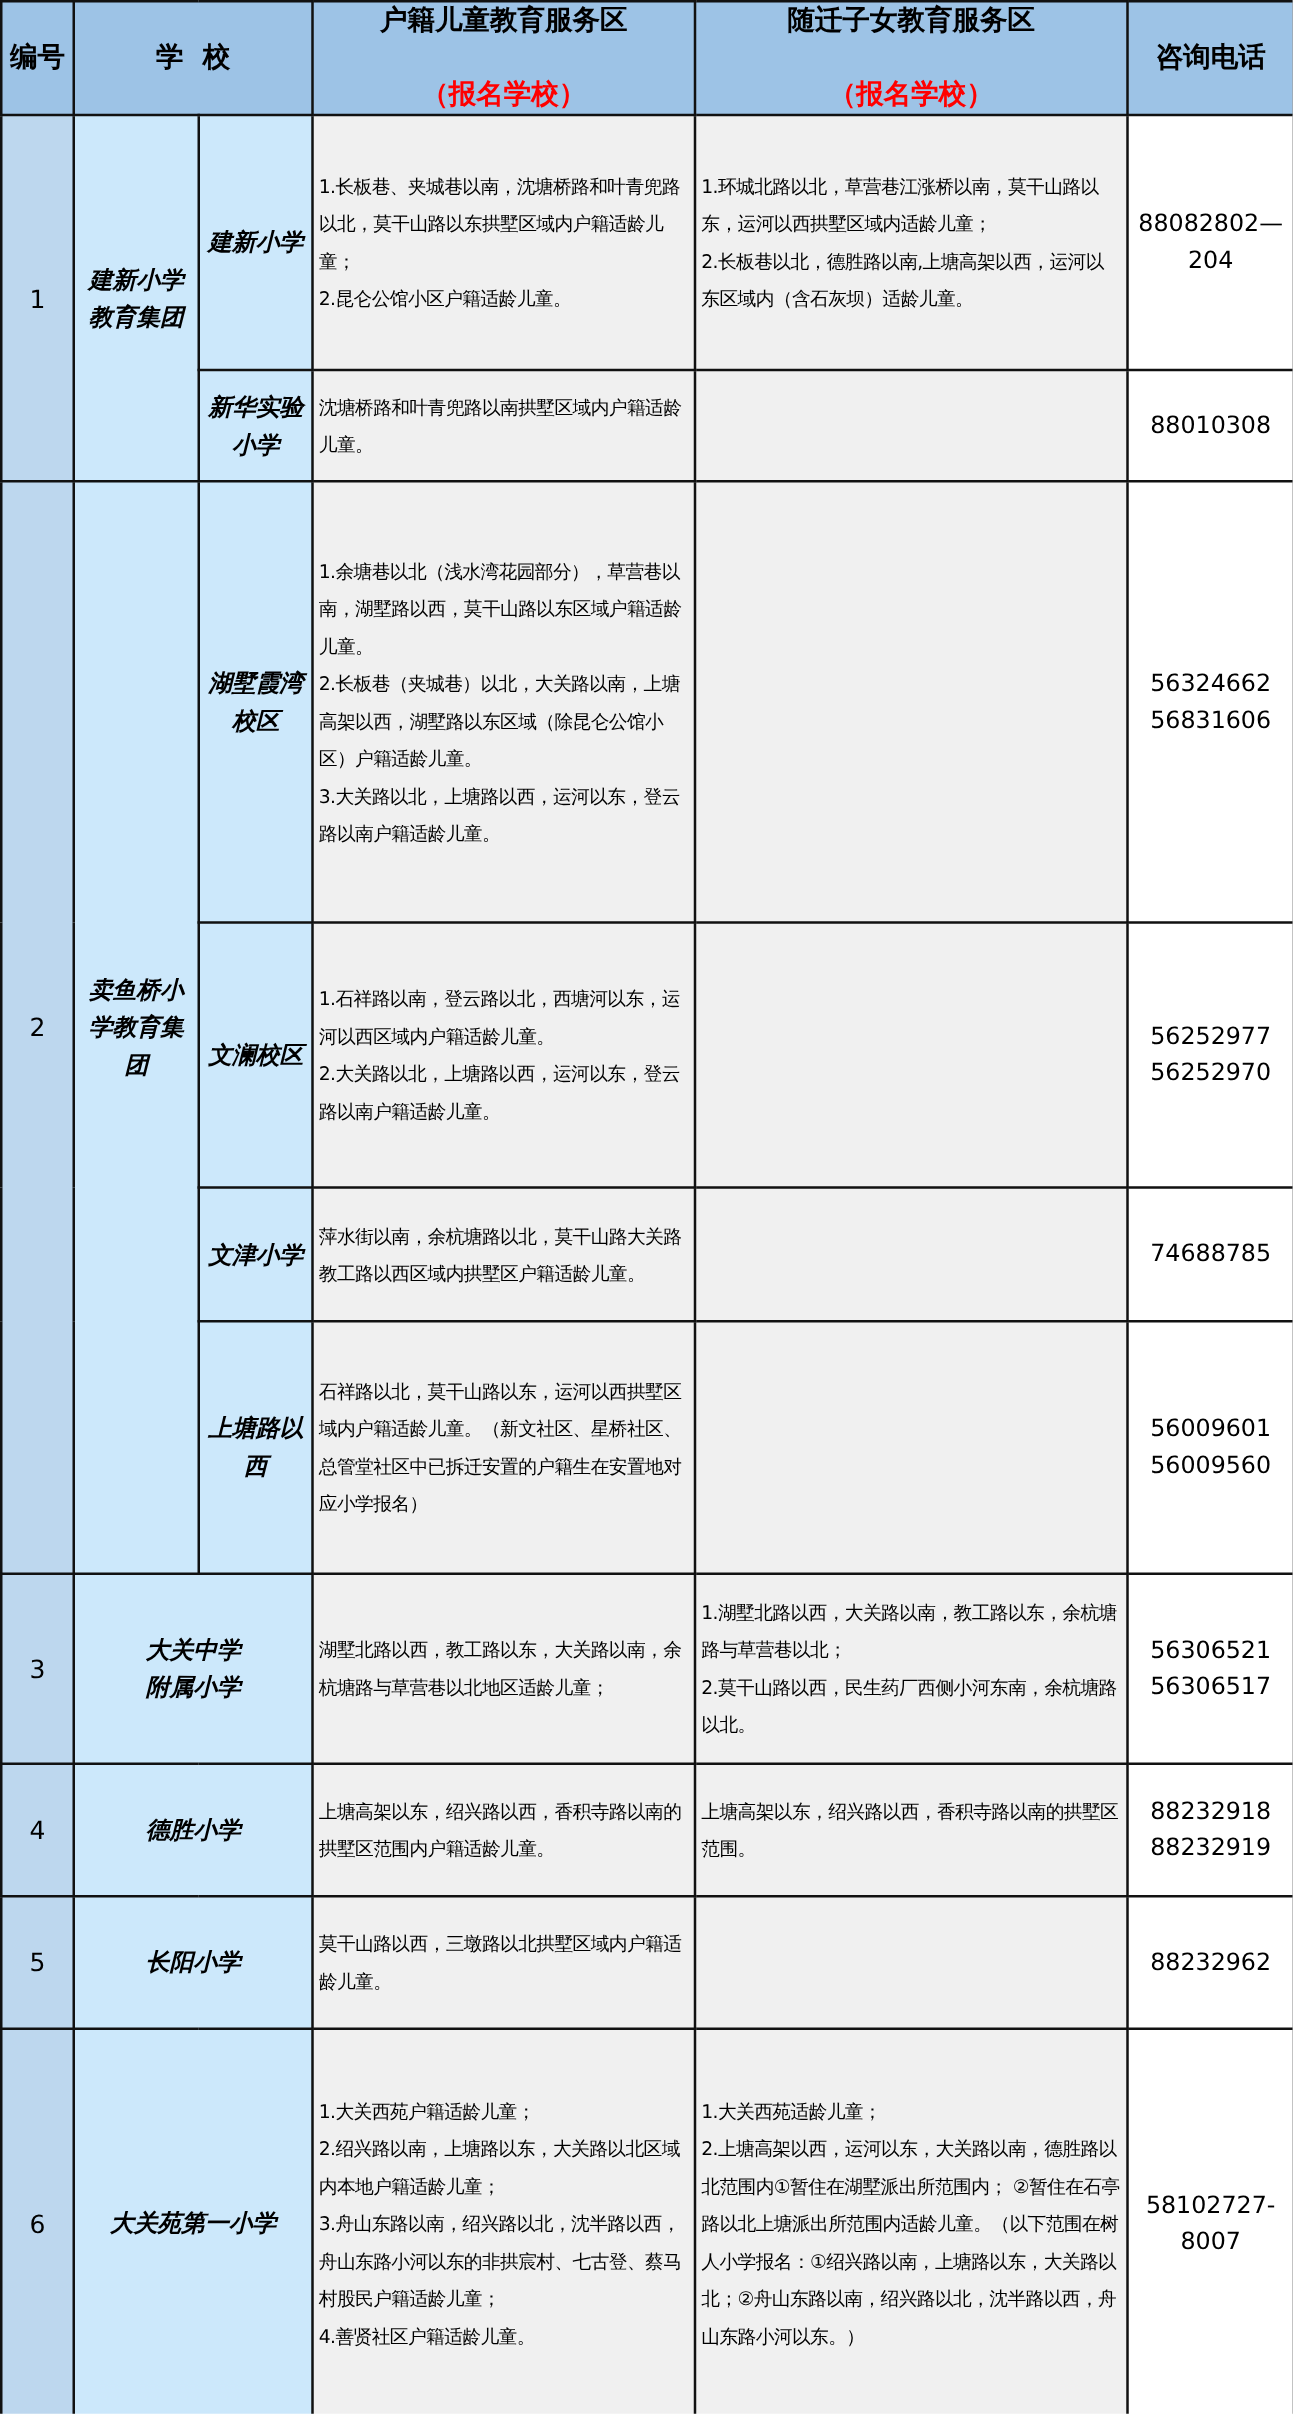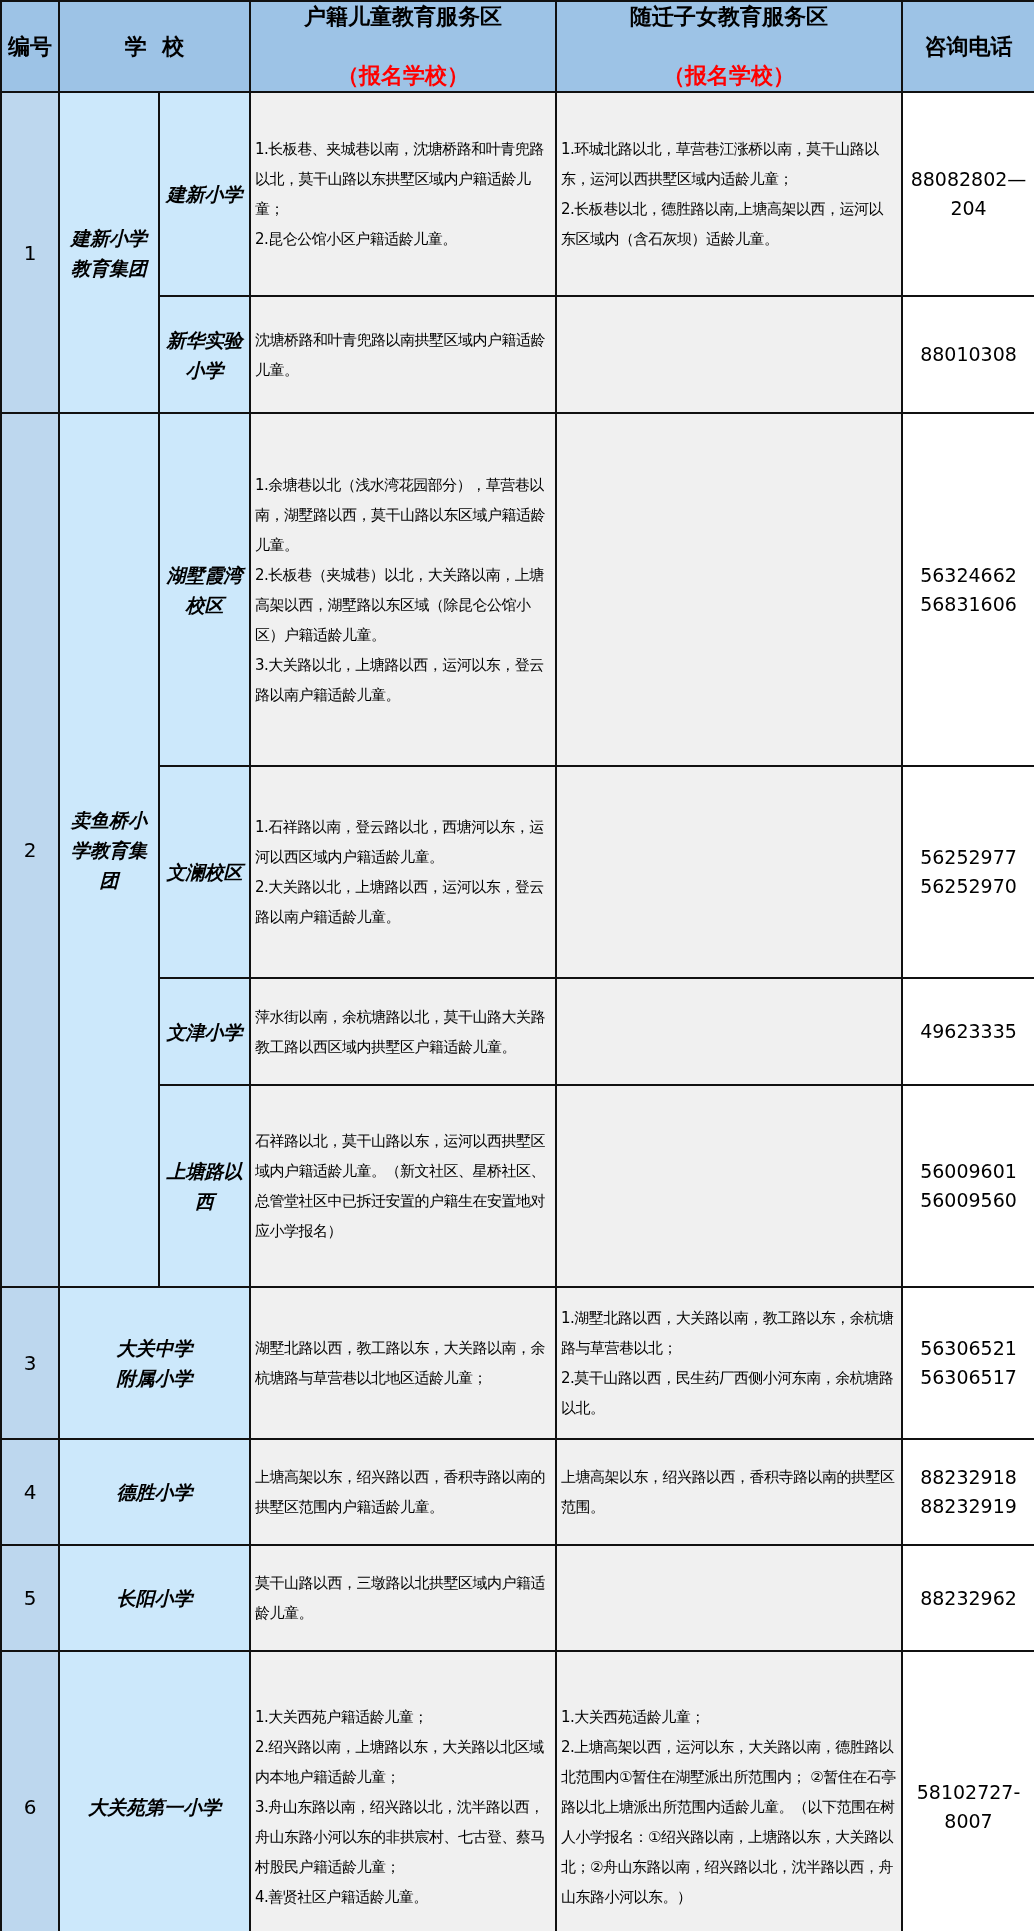--- a/index.html
+++ b/index.html
@@ -60,21 +60,21 @@
       <td rowspan="2" class="group" style="white-space:pre-line">建新小学
 教育集团</td>
       <td class="school">建新小学</td>
       <td class="area">1.长板巷、夹城巷以南，沈塘桥路和叶青兜路以北，莫干山路以东拱墅区域内户籍适龄儿童；
 2.昆仑公馆小区户籍适龄儿童。</td>
       <td class="area">1.环城北路以北，草营巷江涨桥以南，莫干山路以东，运河以西拱墅区域内适龄儿童；
 2.长板巷以北，德胜路以南,上塘高架以西，运河以东区域内（含石灰坝）适龄儿童。</td>
       <td class="phone">88082802—
 204</td>
     </tr>
-    <tr style="height:117px">
+    <tr style="height:89px">
       <td class="school">新华实验小学</td>
       <td class="area">沈塘桥路和叶青兜路以南拱墅区域内户籍适龄儿童。</td>
       <td class="area"></td>
       <td class="phone">88010308</td>
     </tr>
 
     <tr style="height:353px">
       <td rowspan="4" class="num">2</td>
       <td rowspan="4" class="group">卖鱼桥小学教育集团</td>
       <td class="school">湖墅霞湾校区</td>
@@ -90,21 +90,21 @@
       <td class="area">1.石祥路以南，登云路以北，西塘河以东，运河以西区域内户籍适龄儿童。
 2.大关路以北，上塘路以西，运河以东，登云路以南户籍适龄儿童。</td>
       <td class="area"></td>
       <td class="phone">56252977
 56252970</td>
     </tr>
     <tr style="height:107px">
       <td class="school">文津小学</td>
       <td class="area">萍水街以南，余杭塘路以北，莫干山路大关路教工路以西区域内拱墅区户籍适龄儿童。</td>
       <td class="area"></td>
-      <td class="phone">49623335</td>
+      <td class="phone">74688785</td>
     </tr>
     <tr style="height:202px">
       <td class="school">上塘路以西</td>
       <td class="area">石祥路以北，莫干山路以东，运河以西拱墅区域内户籍适龄儿童。（新文社区、星桥社区、总管堂社区中已拆迁安置的户籍生在安置地对应小学报名）</td>
       <td class="area"></td>
       <td class="phone">56009601
 56009560</td>
     </tr>
 
     <tr style="height:152px">

